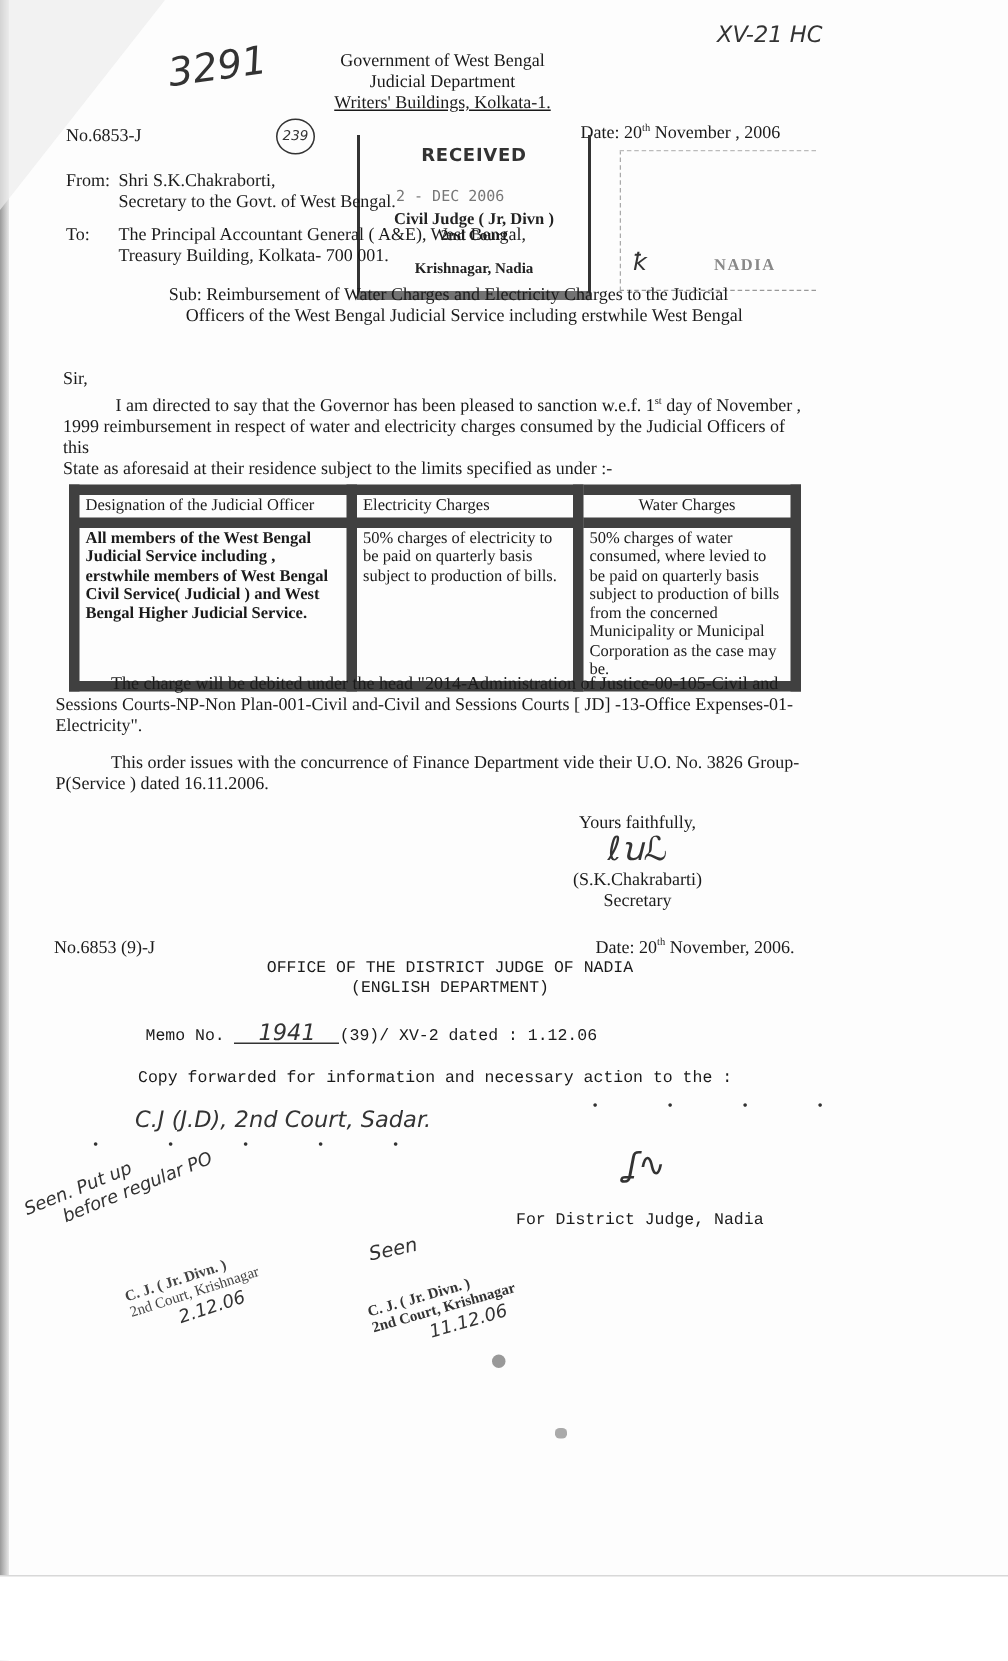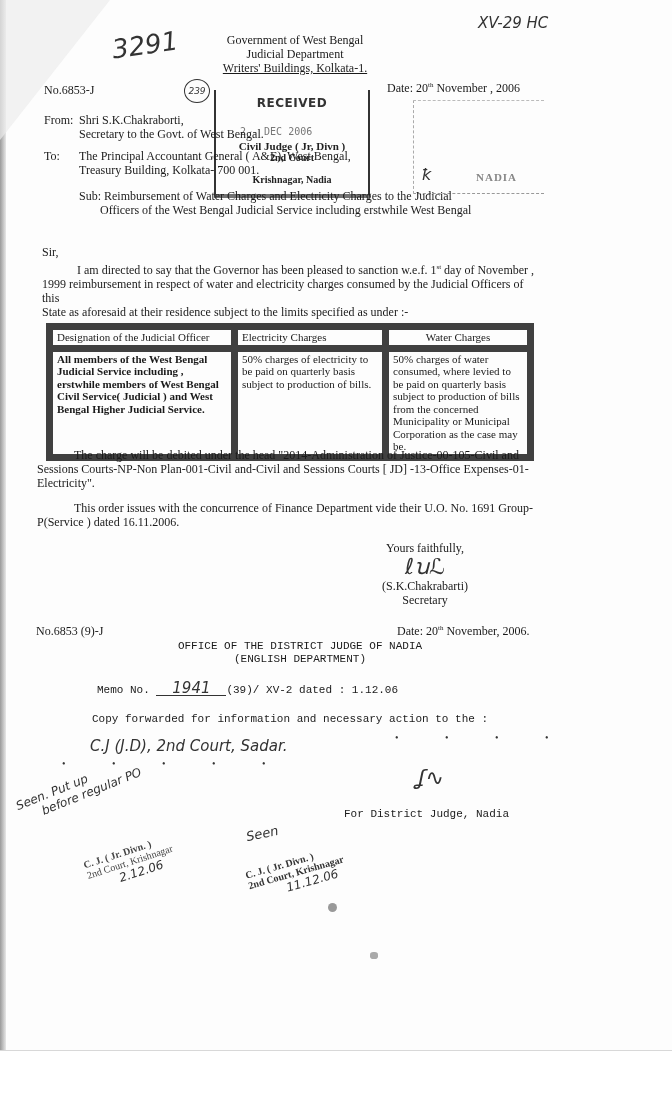--- a/index.html
+++ b/index.html
@@ -15,22 +15,22 @@
     .fold { position: absolute; left: 0; top: 0; width: 0; height: 0;
       border-top: 140px solid #ececec; border-right: 110px solid transparent; opacity: .7; }
     .abs { position: absolute; }
     .t12 { font-size: 12px; line-height: 14px; }
     .t11 { font-size: 11px; line-height: 13px; }
     .mono { font-family: "Liberation Mono", monospace; }
     .hand { font-family: "DejaVu Sans", sans-serif; font-style: italic; color: #333; }
     .center { text-align: center; }
     .ul { text-decoration: underline; }
     sup { font-size: 7px; vertical-align: super; line-height: 0; }
-    .stamp { position: absolute; left: 214px; top: 90px; width: 152px; height: 104px;
-      border-left: 2px solid #333; border-right: 2px solid #333; border-bottom: 4px solid #737373; }
+    .stamp { position: absolute; left: 238px; top: 90px; width: 152px; height: 104px;
+      border-left: 2px solid #333; border-right: 2px solid #333; border-bottom: 6px solid #737373; }
     .stamp .recv { position: absolute; top: 6px; left: 0; right: 0; text-align: center;
       font-family: "DejaVu Sans", sans-serif; font-weight: bold; font-size: 12px; letter-spacing: .5px; color: #333; }
     .stamp .sdate { position: absolute; top: 36px; left: 24px; font-family: "DejaVu Sans Mono", monospace; font-size: 10px; color: #777; }
     .stamp .sline { position: absolute; left: 0; right: 0; text-align: center; font-weight: bold; font-size: 11px; color: #222; }
     .stamp2 { position: absolute; left: 413px; top: 100px; width: 130px; height: 92px;
       border-left: 1px dashed #aaa; border-top: 1px dashed #bbb; border-bottom: 1px dashed #999; }
     table.charges { position: absolute; left: 46px; top: 323px; width: 488px; border-collapse: collapse; font-size: 11px; line-height: 12.5px; }
     table.charges th, table.charges td { border: 7px solid #404040; padding: 1px 4px; vertical-align: top; text-align: left; font-weight: normal; }
     table.charges th.wc { text-align: center; }
     table.charges td.c1 { width: 170px; font-weight: bold; }
@@ -38,21 +38,21 @@
     .dots { letter-spacing: 22px; color: #333; }
   </style>
 </head>
 <body>
 
 <div class="page">
   <div class="left-edge"></div>
   <div class="fold"></div>
 
   <div class="abs hand" style="left:112px;top:30px;font-size:26px;transform:rotate(-8deg);">3291</div>
-  <div class="abs hand" style="left:478px;top:14px;font-size:15px;">XV-29 HC</div>
+  <div class="abs hand" style="left:478px;top:14px;font-size:15px;">XV-21 HC</div>
   <div class="abs t12 center" style="left:210px;top:33px;width:170px;">
     <div>Government of West Bengal</div>
     <div>Judicial Department</div>
     <div class="ul">Writers' Buildings, Kolkata-1.</div>
   </div>
 
   <div class="abs t12" style="left:44px;top:83px;">No.6853-J</div>
   <div class="abs hand" style="left:184px;top:79px;width:24px;height:22px;border:1px solid #333;border-radius:50%;font-size:9px;text-align:center;line-height:22px;">239</div>
   <div class="abs t12" style="left:387px;top:81px;"><span>Date: 20</span><sup>th</sup><span> November , 2006</span></div>
 
@@ -72,21 +72,21 @@
   <div class="abs t12" style="left:79px;top:113px;">
     <div>Shri S.K.Chakraborti,</div>
     <div>Secretary to the Govt. of West Bengal.</div>
   </div>
   <div class="abs t12" style="left:44px;top:149px;">To:</div>
   <div class="abs t12" style="left:79px;top:149px;">
     <div>The Principal Accountant General ( A&amp;E), West Bengal,</div>
     <div>Treasury Building, Kolkata- 700 001.</div>
   </div>
 
-  <div class="abs t12" style="left:79px;top:189px;width:440px;">
+  <div class="abs t12" style="left:79px;top:189px;width:440px;text-align:center;">
     <div>Sub: Reimbursement of Water Charges and Electricity Charges to the Judicial</div>
     <div style="padding-left:21px;">Officers of the West Bengal Judicial Service including erstwhile West Bengal</div>
   </div>
 
   <div class="abs t12" style="left:42px;top:245px;">Sir,</div>
   <div class="abs t12" style="left:42px;top:263px;width:500px;">
     <div style="padding-left:35px;"><span>I am directed to say that the Governor  has been pleased to sanction w.e.f. 1</span><sup>st</sup><span> day of November ,</span></div>
     <div>1999 reimbursement in respect of water and electricity charges consumed by the Judicial Officers of this</div>
     <div>State as aforesaid  at their  residence subject to the limits specified as under :-</div>
   </div>
@@ -108,21 +108,21 @@
     </tbody>
   </table>
 
   <div class="abs t12" style="left:37px;top:448px;width:500px;text-align:justify;">
     <div style="padding-left:37px;">The charge will be debited under the head "2014-Administration of Justice-00-105-Civil and</div>
     <div>Sessions Courts-NP-Non Plan-001-Civil and-Civil and Sessions Courts [ JD] -13-Office Expenses-01-</div>
     <div>Electricity".</div>
   </div>
 
   <div class="abs t12" style="left:37px;top:501px;width:500px;">
-    <div style="padding-left:37px;">This order issues with the concurrence of Finance Department vide their U.O. No. 1691 Group-</div>
+    <div style="padding-left:37px;">This order issues with the concurrence of Finance Department vide their U.O. No. 3826 Group-</div>
     <div>P(Service ) dated 16.11.2006.</div>
   </div>
 
   <div class="abs t12 center" style="left:380px;top:541px;width:90px;">
     <div>Yours faithfully,</div>
     <div class="hand" style="font-size:22px;height:24px;line-height:24px;">ℓꭒℒ</div>
     <div>(S.K.Chakrabarti)</div>
     <div>Secretary</div>
   </div>
 

